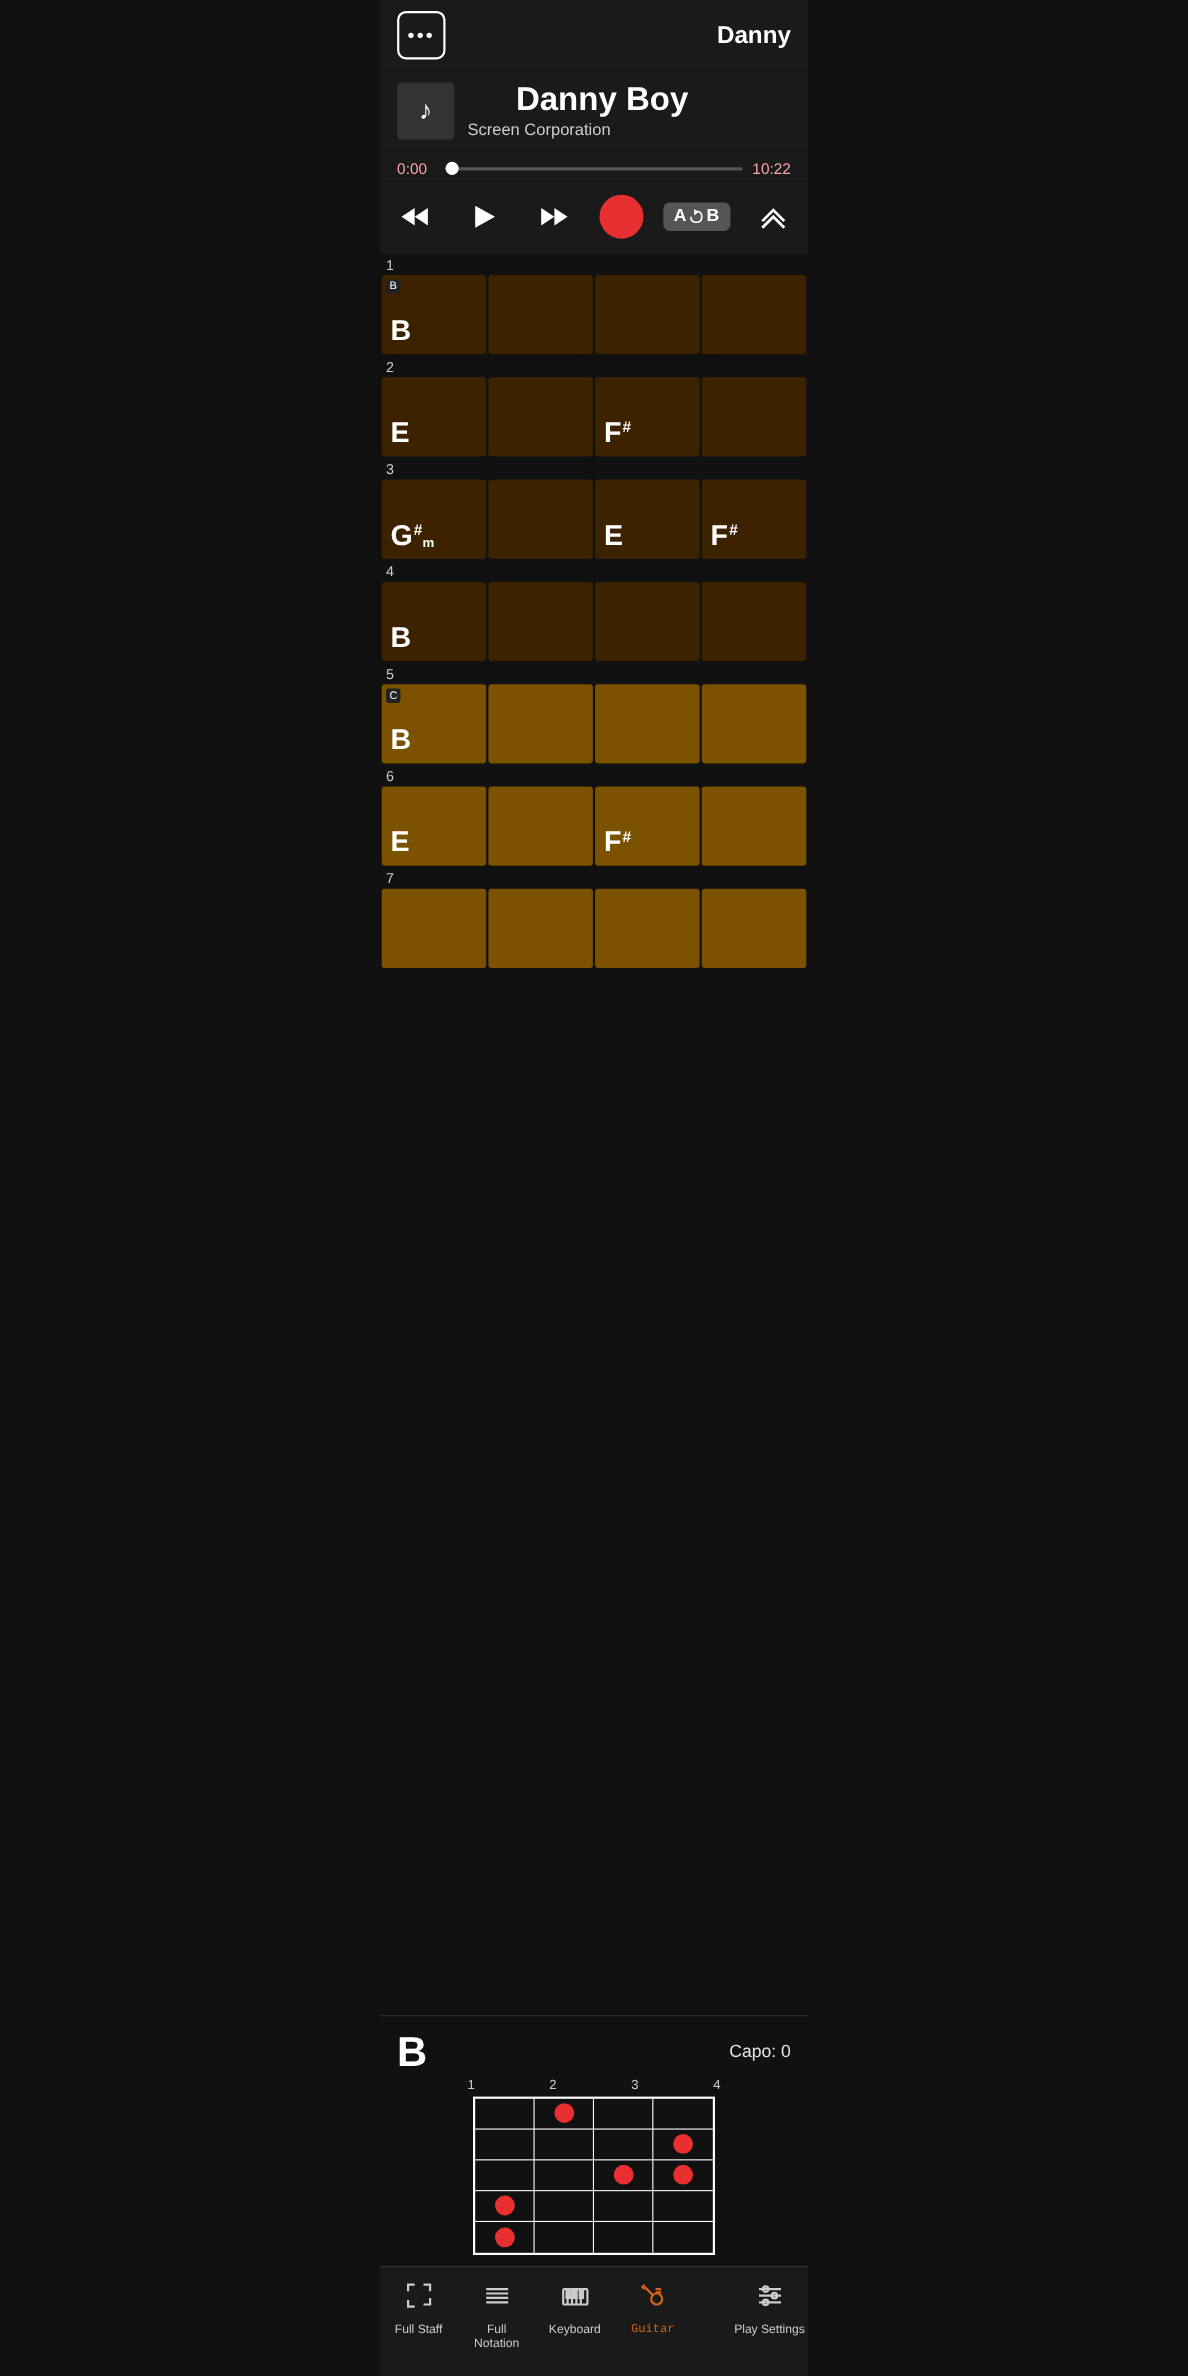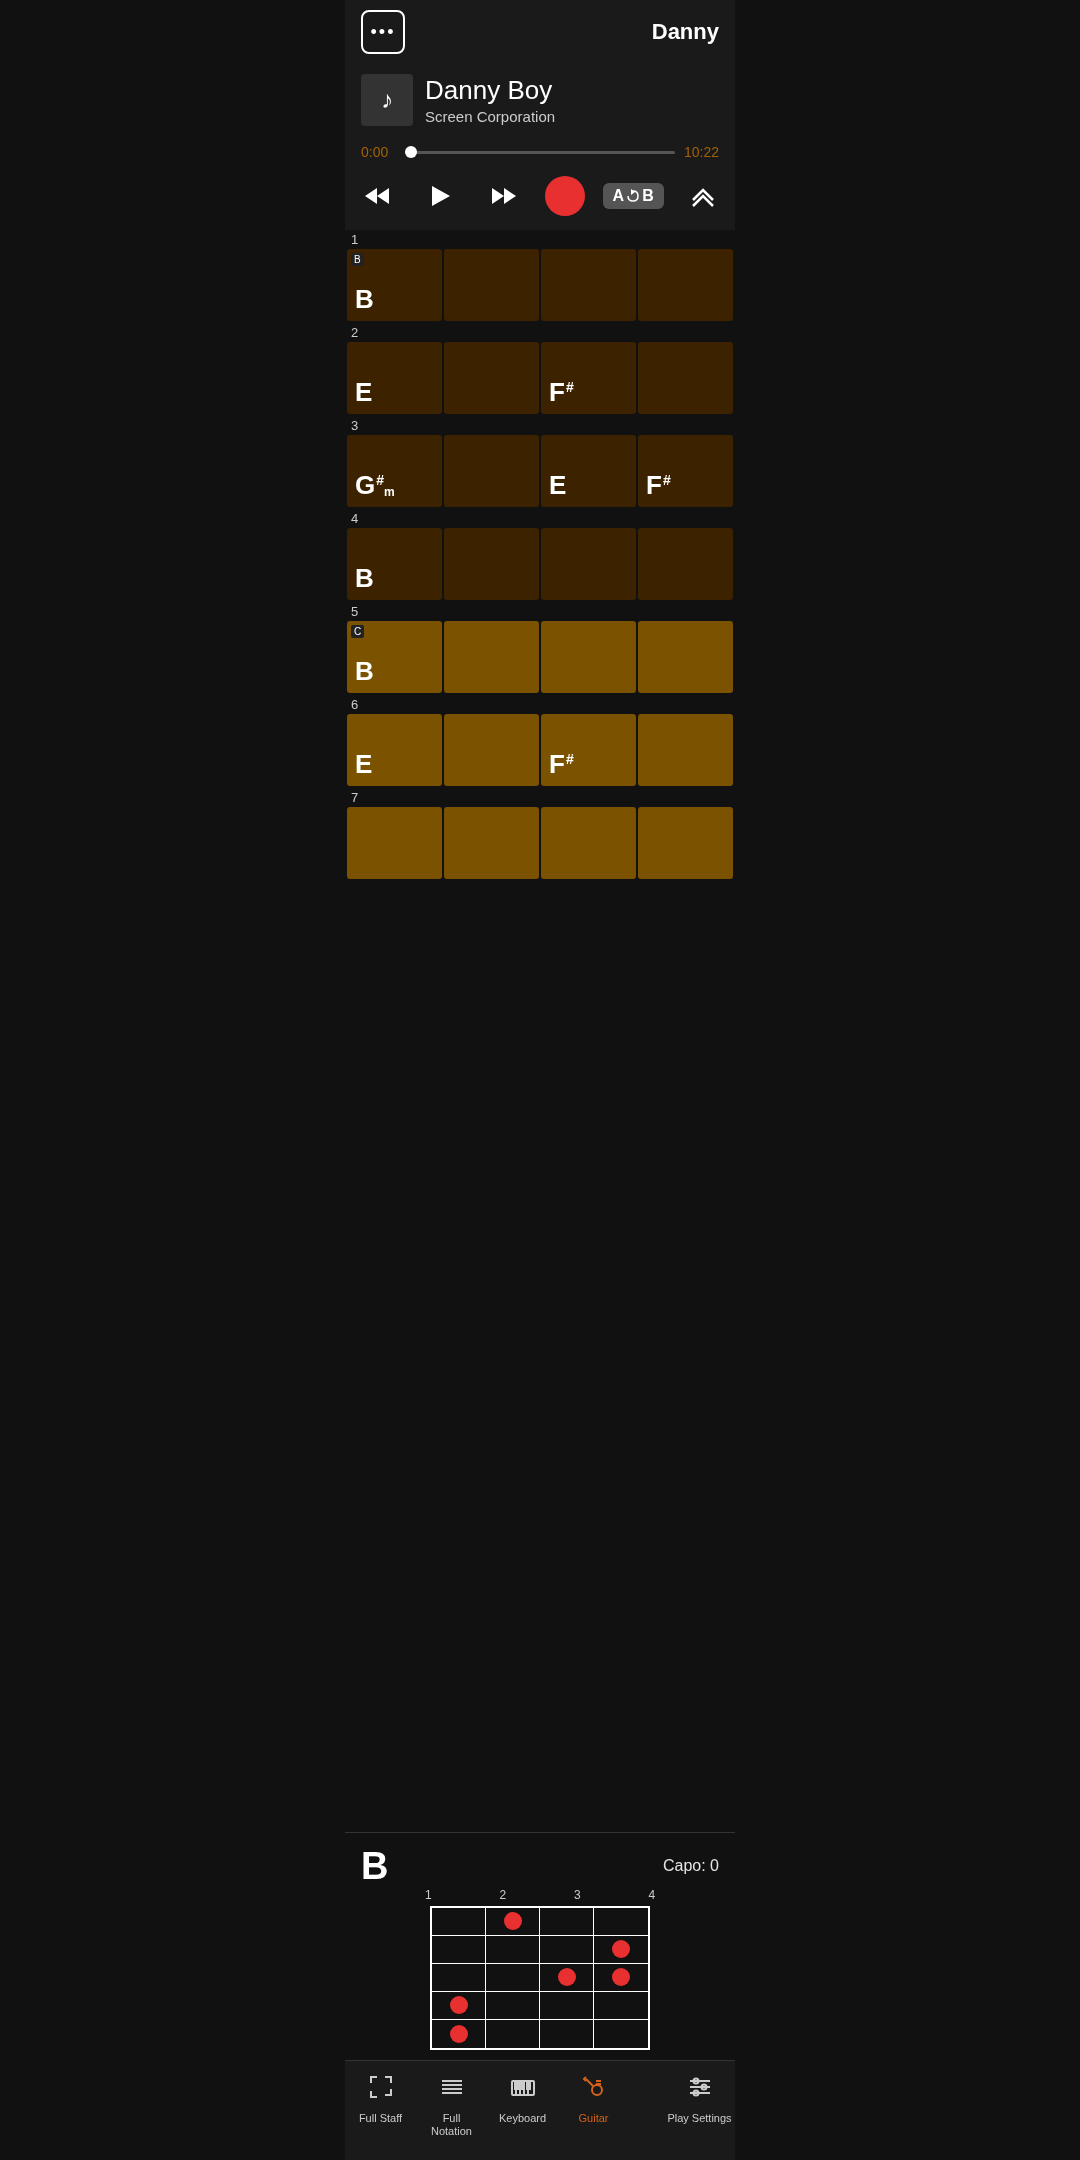--- a/index.html
+++ b/index.html
@@ -43,32 +43,32 @@
       background: #1a1a1a;
     }
     .album-art {
       width: 52px; height: 52px;
       background: #333;
       border-radius: 4px;
       display: flex; align-items: center; justify-content: center;
       margin-right: 12px;
       font-size: 24px;
     }
-    .song-title { font-size: 26px; font-weight: normal; }
+    .song-title { font-size: 30px; font-weight: bold; margin-left: 44px; }
     .song-artist { font-size: 15px; color: #ccc; margin-top: 2px; }
 
     
     .playback {
       padding: 8px 16px 4px;
       background: #1a1a1a;
     }
     .progress-row {
       display: flex; align-items: center; gap: 8px;
     }
-    .time-start, .time-end { font-size: 14px; color: #a16207; min-width: 36px; }
+    .time-start, .time-end { font-size: 14px; color: #fca5a5; min-width: 36px; }
     .time-end { text-align: right; }
     .progress-bar {
       flex: 1; height: 3px; background: #555; position: relative; border-radius: 2px;
     }
     .progress-fill {
       height: 100%; background: #fff; border-radius: 2px; width: 0%;
     }
     .progress-thumb {
       width: 12px; height: 12px; background: #fff; border-radius: 50%;
       position: absolute; top: -4.5px; left: 0;
@@ -446,21 +446,21 @@
         </svg></div>
       <div class="nav-label" style="white-space: pre-line;">Keyboard</div>
     </div>
     <div class="nav-item active" style="color: rgb(212, 98, 26);">
       <div class="nav-icon"><svg width="28" height="28" viewBox="0 0 28 28" fill="none" stroke="currentColor" stroke-width="2">
           <circle cx="17" cy="17" r="5"></circle>
           <path d="M13 13L6 6M6 4L4 6l2 2"></path>
           <line x1="16" y1="8" x2="21" y2="8"></line>
           <line x1="16" y1="11" x2="21" y2="11"></line>
         </svg></div>
-      <div class="nav-label" style="white-space: pre-line;">Guitar</div>
+      <div class="nav-label" style="white-space: pre-line; font-family: Liberation Mono, monospace;">Guitar</div>
     </div>
     <div class="nav-item" style="color: rgb(204, 204, 204); margin-left: 35px;">
       <div class="nav-icon"><svg width="28" height="28" viewBox="0 0 28 28" fill="none" stroke="currentColor" stroke-width="2">
           <line x1="4" y1="8" x2="24" y2="8"></line>
           <line x1="4" y1="14" x2="24" y2="14"></line>
           <line x1="4" y1="20" x2="24" y2="20"></line>
           <circle cx="10" cy="8" r="2.5" fill="none" stroke="currentColor"></circle>
           <circle cx="18" cy="14" r="2.5" fill="none" stroke="currentColor"></circle>
           <circle cx="10" cy="20" r="2.5" fill="none" stroke="currentColor"></circle>
         </svg></div>

